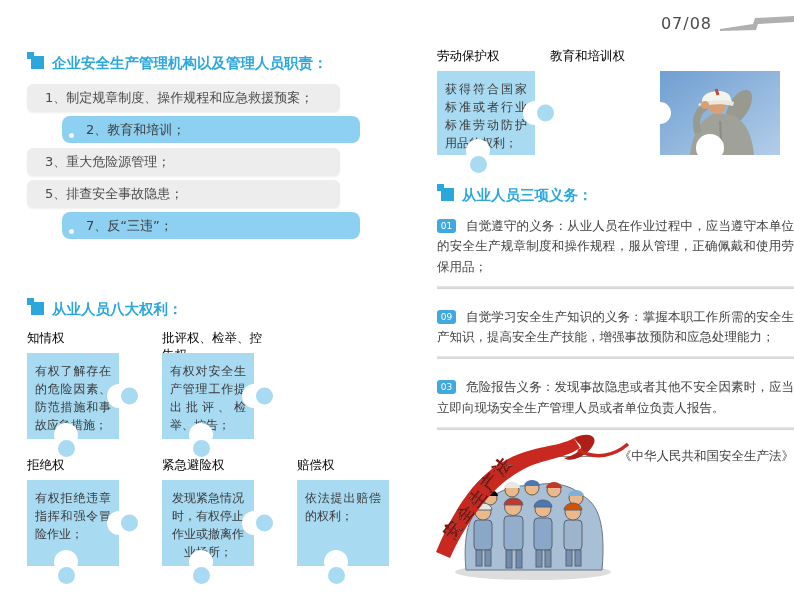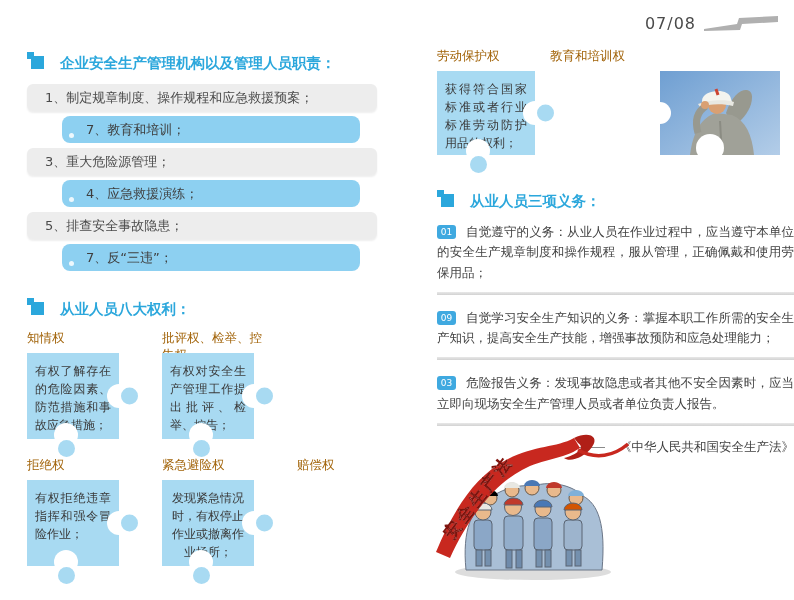--- a/index.html
+++ b/index.html
@@ -1,38 +1,38 @@
 <!DOCTYPE html>
 <html><head>
 <meta charset="utf-8">
 <style>
   html,body{margin:0;padding:0;}
   body{width:794px;height:600px;background:#ffffff;font-family:"DejaVu Sans","Liberation Sans",sans-serif;}
   .page{position:relative;width:794px;height:600px;background:#ffffff;overflow:hidden;}
 
   
-  .page-head{position:absolute;top:14px;right:16px;display:flex;align-items:center;}
+  .page-head{position:absolute;top:14px;right:0;display:flex;align-items:center;}
   .page-num{font-size:16px;color:#4a4a4a;letter-spacing:1px;margin-right:8px;}
   .swoosh{display:block;}
 
   
-  .sec-title{display:flex;align-items:flex-start;gap:16px;margin-bottom:12px;}
+  .sec-title{display:flex;align-items:flex-start;gap:8px;margin-bottom:12px;}
   .sec-title .ttl{font-size:14.5px;font-weight:bold;color:#2ba7dc;line-height:18px;padding-top:2px;}
   .bullet{flex:0 0 auto;}
 
   
   #duties{position:absolute;left:27px;top:52px;width:335px;}
   .bars{display:flex;flex-direction:column;}
   .bar{height:27px;line-height:27px;font-size:13px;color:#4a4a4a;margin-bottom:5px;position:relative;}
-  .bar.gray{width:350px;background:#ededed;border-radius:6px;padding-left:18px;box-shadow:0 2px 2px rgba(0,0,0,0.07);box-sizing:border-box;}
+  .bar.gray{width:313px;background:#ededed;border-radius:6px;padding-left:18px;box-shadow:0 2px 2px rgba(0,0,0,0.07);box-sizing:border-box;}
   .bar.blue{width:298px;margin-left:35px;background:#8dd0f1;border-radius:8px;padding-left:24px;box-sizing:border-box;color:#3e3e3e;}
   .bar.blue::after{content:"";position:absolute;left:7px;bottom:5px;width:5px;height:5px;border-radius:50%;background:rgba(255,255,255,0.85);}
 
   
-  .p-label{font-size:12.5px;color:#a16207;margin-bottom:7px;height:16px;}
+  .p-label{font-size:12.5px;color:#000000;margin-bottom:7px;height:16px;}
   .piece{position:relative;background:#a8daf2;}
   .p-text{padding:9px 8px;font-size:12px;line-height:1.5;color:#3a3a3a;text-align:justify;}
   .p-text.center{text-align:center;}
   .sock-r{position:absolute;right:-12px;top:50%;transform:translateY(-50%);width:24px;height:24px;border-radius:50%;background:#fff;}
   .knob-r{position:absolute;right:-19px;top:50%;transform:translateY(-50%);width:17px;height:17px;border-radius:50%;background:#a8daf2;}
   .sock-b{position:absolute;bottom:-8px;left:42%;margin-left:-12px;width:24px;height:24px;border-radius:50%;background:#fff;}
   .knob-b{position:absolute;bottom:-18px;left:42%;margin-left:-8px;width:17px;height:17px;border-radius:50%;background:#a8daf2;}
 
   #rights-left{position:absolute;left:27px;top:298px;width:350px;}
   .grid-row{display:flex;margin-bottom:2px;gap:23px;}
@@ -47,22 +47,22 @@
   .rr-cell2{width:110px;flex:0 0 auto;}
   .rr-cell1 .piece{width:98px;height:84px;}
   .rr-cell2 .piece{width:92px;height:84px;}
   .photo-cell{width:122px;flex:0 0 auto;padding-top:23px;}
   .photo-piece{position:relative;width:120px;height:84px;}
   .photo-sock-l{position:absolute;left:-11px;top:50%;transform:translateY(-50%);width:22px;height:22px;border-radius:50%;background:#fff;}
   .photo-sock-b{position:absolute;bottom:-7px;left:42%;margin-left:-14px;width:28px;height:28px;border-radius:50%;background:#fff;}
   .photo-sock-b2{position:absolute;bottom:0;left:42%;margin-left:-6px;width:12px;height:9px;background:#fff;}
 
   
-  #obligations{position:absolute;left:437px;top:190px;width:357px;}
-  .ob-item{margin-bottom:8px;}
+  #obligations{position:absolute;left:437px;top:184px;width:357px;}
+  .ob-item{margin-bottom:18px;}
   .ob-text{margin:0;font-size:12.5px;line-height:1.62;color:#424242;text-align:justify;}
   .ob-badge{display:inline-block;width:19px;height:14px;line-height:14px;border-radius:3px;background:#3fa9e0;color:#fff;font-size:9px;text-align:center;margin-right:10px;vertical-align:1px;}
   .ob-divider{height:3px;background:linear-gradient(to bottom,#e8e8e8,#d2d2d2);margin:9px 0 13px 0;}
   .citation{display:flex;justify-content:flex-end;align-items:center;gap:14px;margin-top:10px;}
   .cite-dash{width:50px;height:1px;background:#8a8a8a;}
   .cite-text{font-size:12.5px;color:#3f3f3f;}
 
   
   #illustration{position:absolute;left:428px;top:420px;width:212px;height:170px;}
 </style>
@@ -81,23 +81,22 @@
   <div id="duties">
     <div class="sec-title">
       <svg class="bullet" width="17" height="17" viewBox="0 0 17 17">
         <rect x="0" y="0" width="7" height="7" fill="#2ba7dc"></rect>
         <rect x="4" y="4" width="13" height="13" fill="#2ba7dc"></rect>
       </svg>
       <span class="ttl">企业安全生产管理机构以及管理人员职责：</span>
     </div>
     <div class="bars">
       <div class="bar gray"><span>1、制定规章制度、操作规程和应急救援预案；</span></div>
-      <div class="bar blue"><span>7、教育和培训；</span></div>
+      <div class="bar blue"><span>2、教育和培训；</span></div>
       <div class="bar gray"><span>3、重大危险源管理；</span></div>
-      <div class="bar blue"><span>4、应急救援演练；</span></div>
       <div class="bar gray"><span>5、排查安全事故隐患；</span></div>
       <div class="bar blue"><span>7、反“三违”；</span></div>
     </div>
   </div>
 
   <div id="rights-left">
     <div class="sec-title">
       <svg class="bullet" width="17" height="17" viewBox="0 0 17 17">
         <rect x="0" y="0" width="7" height="7" fill="#2ba7dc"></rect>
         <rect x="4" y="4" width="13" height="13" fill="#2ba7dc"></rect>
@@ -144,20 +143,25 @@
         <div class="piece">
           <span class="sock-r"></span>
             <span class="knob-r"></span>
           <span class="sock-b"></span>
             <span class="knob-b"></span>
           <div class="p-text center">发现紧急情况时，有权停止作业或撤离作业场所；</div>
         </div>
       </div>
       <div class="cell">
         <div class="p-label">赔偿权</div>
+        <div class="piece">
+          <span class="sock-b"></span>
+            <span class="knob-b"></span>
+          <div class="p-text">依法提出赔偿的权利；</div>
+        </div>
       </div>
     </div>
   </div>
 
   <div id="rights-right">
     <div class="rr-row">
       <div class="rr-cell1">
         <div class="p-label">劳动保护权</div>
         <div class="piece">
           <span class="sock-r"></span>

